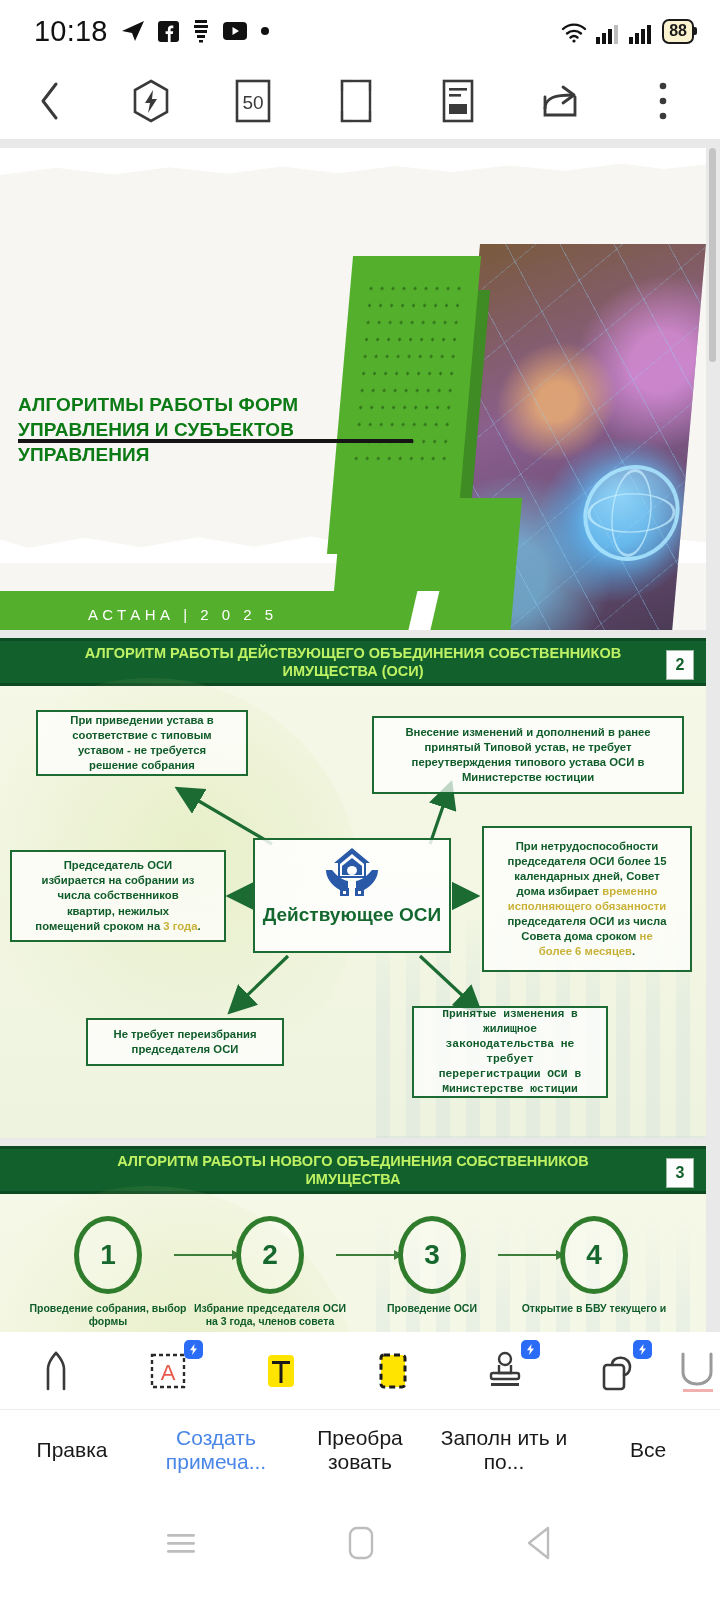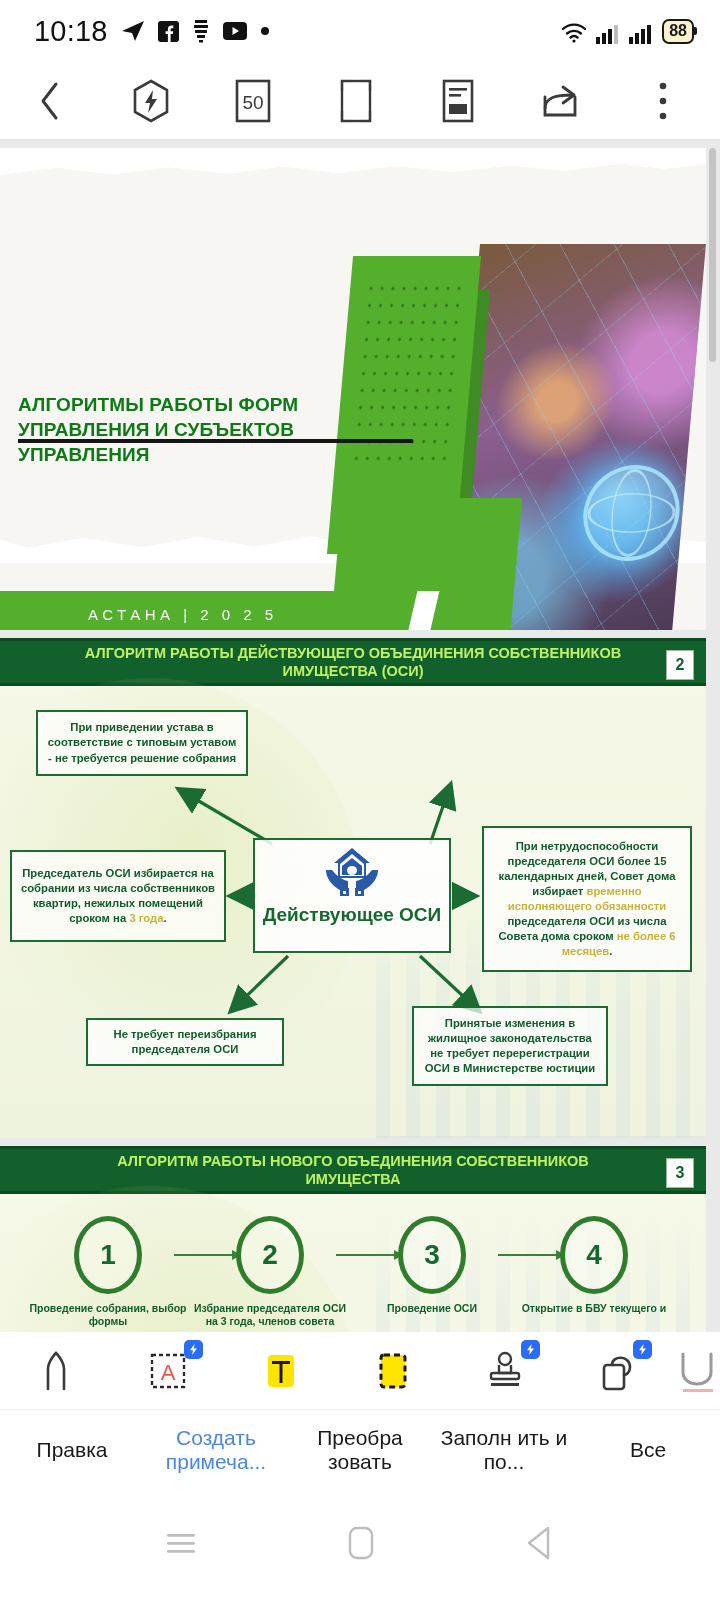--- a/index.html
+++ b/index.html
@@ -199,21 +199,21 @@
 
   
   .dbox {
     position: absolute;
     border: 2px solid #1b6b33;
     background: rgba(255,255,255,.72);
     color: #0f5c2a;
     font-size: 11.3px; font-weight: bold; line-height: 1.33;
     text-align: center;
     display: flex; align-items: center; justify-content: center;
-    padding: 5px 7px;
+    padding: 5px 23px;
   }
   .hl { color: #c9b23a; }
   .center-node {
     position: absolute; left: 253px; top: 200px; width: 198px; height: 115px;
     border: 2px solid #1b6b33; background: rgba(255,255,255,.85);
     display: flex; flex-direction: column; align-items: center; justify-content: flex-start;
     padding-top: 4px;
   }
   .center-node .label {
     color: #14682f; font-size: 19px; font-weight: bold; text-align:center; line-height:1.15;
@@ -444,36 +444,37 @@
 
         <line x1="454" y1="258" x2="474" y2="258" stroke="#1b6b33" stroke-width="3.2" marker-end="url(#ah)"></line>
 
         <line x1="288" y1="318" x2="232" y2="372" stroke="#1b6b33" stroke-width="3.2" marker-end="url(#ah)"></line>
 
         <line x1="420" y1="318" x2="478" y2="372" stroke="#1b6b33" stroke-width="3.2" marker-end="url(#ah)"></line>
       </svg>
 
       <div class="dbox" style="left:36px; top:72px; width:212px; height:66px;">При приведении устава в соответствие с типовым уставом - не требуется решение собрания</div>
 
+      <div class="dbox" style="left:372px; top:78px; width:312px; height:78px;">Внесение изменений и дополнений в ранее принятый Типовой устав, не требует переутверждения типового устава ОСИ в Министерстве юстиции</div>
 
       <div class="dbox" style="left:10px; top:212px; width:216px; height:92px;">
         <span>
           <span>Председатель ОСИ избирается на собрании из числа собственников квартир, нежилых помещений сроком на </span><span class="hl">3 года</span><span>.</span>
         </span>
       </div>
 
       <div class="dbox" style="left:482px; top:188px; width:210px; height:146px;">
         <span>
           <span>При нетрудоспособности председателя ОСИ более 15 календарных дней, Совет дома избирает </span><span class="hl">временно исполняющего обязанности</span><span> председателя ОСИ из числа Совета дома сроком </span><span class="hl">не более 6 месяцев</span><span>.</span>
         </span>
       </div>
 
       <div class="dbox" style="left:86px; top:380px; width:198px; height:48px;">Не требует переизбрания председателя ОСИ</div>
 
-      <div class="dbox" style="left:412px; top:368px; width:196px; height:80px;">Принятые изменения в жилищное законодательства не требует перерегистрации ОСИ в Министерстве юстиции</div>
+      <div class="dbox" style="left:412px; top:368px; width:196px; height:92px;font-family:Liberation Mono, monospace;">Принятые изменения в жилищное законодательства не требует перерегистрации ОСИ в Министерстве юстиции</div>
 
       <div class="center-node">
         <span>
           <svg width="60" height="54" viewBox="0 0 60 54">
             <path d="M30 4 L48 19 L44 19 L44 34 L16 34 L16 19 L12 19 Z" fill="#2a59a8"></path>
             <path d="M30 10 L42 20 L42 32 L18 32 L18 20 Z" fill="#fff"></path>
             <path d="M30 14 L40 22 L40 31 L20 31 L20 22 Z" fill="#2a59a8"></path>
             <rect x="25" y="22" width="10" height="9" rx="5" fill="#fff"></rect>
             <path d="M4 26 C4 34 10 42 18 46 L26 46 L26 37 C20 36 14 31 10 26 Z" fill="#2a59a8"></path>
             <path d="M56 26 C56 34 50 42 42 46 L34 46 L34 37 C40 36 46 31 50 26 Z" fill="#2a59a8"></path>

